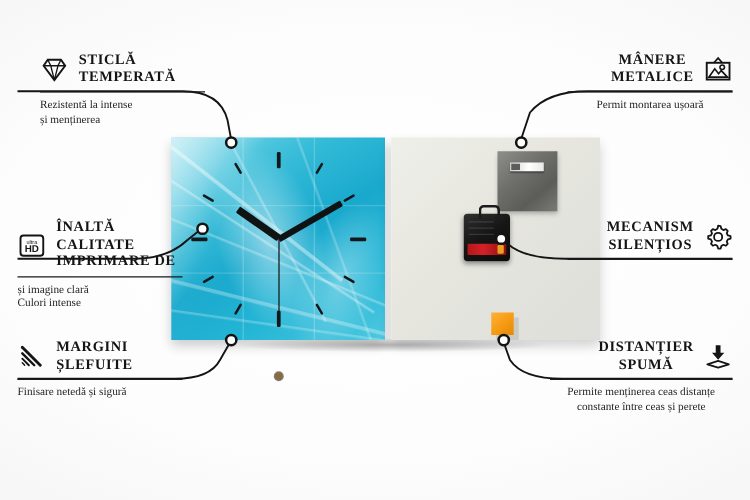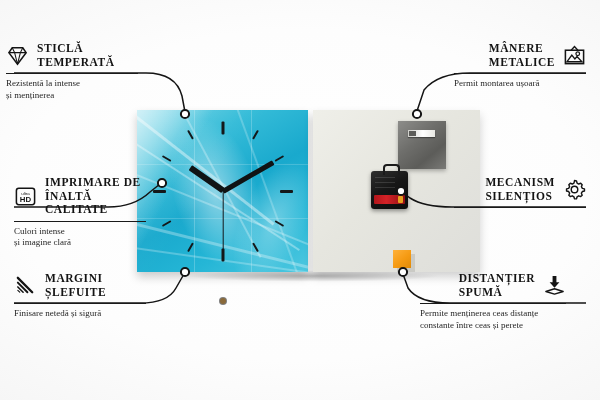--- a/index.html
+++ b/index.html
@@ -87,22 +87,22 @@
   .callout{position:absolute;}
   .co-head{display:flex;align-items:center;gap:8px;}
   .co-title{font-size:11.5px;font-weight:bold;letter-spacing:.55px;line-height:13.5px;
     text-transform:uppercase;color:#141414;}
   .co-rule{height:1px;background:#1a1a1a;margin-top:4px;}
   .co-sub{font-size:9px;line-height:11.5px;color:#262626;margin-top:4px;}
   .left .co-head{justify-content:flex-start;}
   .left .co-title{text-align:left;}
   .left .co-sub{text-align:left;}
   .right .co-head{justify-content:flex-end;}
-  .right .co-title{text-align:left;}
-  .right .co-sub{text-align:left;}
+  .right .co-title{text-align:center;}
+  .right .co-sub{text-align:center;}
   .ico{width:23px;height:23px;flex:0 0 23px;display:block;}
 
   svg.links{position:absolute;left:0;top:0;width:600px;height:400px;overflow:visible;}
 </style>
 </head>
 <body>
 
 <div id="stage">
 
   <div class="panel-shadow"></div>
@@ -170,21 +170,21 @@
     <g fill="#ffffff" stroke="#141414" stroke-width="2">
       <circle cx="185" cy="114" r="4.1"></circle>
       <circle cx="162" cy="183" r="4.1"></circle>
       <circle cx="185" cy="272" r="4.1"></circle>
       <circle cx="417" cy="114" r="4.1"></circle>
       <circle cx="401" cy="191" r="4.1"></circle>
       <circle cx="403" cy="272" r="4.1"></circle>
     </g>
   </svg>
 
-  <div class="callout left" style="left:6px;top:42px;width:132px">
+  <div class="callout left" style="left:32px;top:42px;width:132px">
     <div class="co-head">
       <svg class="ico" viewBox="0 0 24 24">
         <path d="M3 9 L12 21 L21 9 L17.5 4 L6.5 4 Z" fill="none" stroke="#141414" stroke-width="1.6"></path>
         <path d="M3 9 H21 M6.5 4 L9 9 L12 21 M17.5 4 L15 9 L12 21 M9 9 L15 9" stroke="#141414" stroke-width="1.1" fill="none"></path>
       </svg>
       <div>
         <div class="co-title">STICLĂ</div>
         <div class="co-title">TEMPERATĂ</div>
       </div>
     </div>
@@ -196,28 +196,28 @@
   </div>
 
   <div class="callout left" style="left:14px;top:176px;width:132px">
     <div class="co-head">
       <svg class="ico" viewBox="0 0 24 24">
         <rect x="2.5" y="3.5" width="19" height="17" rx="2.5" fill="none" stroke="#141414" stroke-width="1.6"></rect>
         <text x="12" y="10.3" font-family="Liberation Sans, sans-serif" font-size="4.6" text-anchor="middle" fill="#141414">ultra</text>
         <text x="12" y="17.6" font-family="Liberation Sans, sans-serif" font-size="8.2" font-weight="bold" text-anchor="middle" fill="#141414">HD</text>
       </svg>
       <div>
+        <div class="co-title">ÎNALTĂ CALITATE</div>
         <div class="co-title">IMPRIMARE DE</div>
-        <div class="co-title">ÎNALTĂ CALITATE</div>
-      </div>
-    </div>
-    <div class="co-rule" style="width:132px"></div>
-    <div class="co-sub">
+      </div>
+    </div>
+    <div class="co-rule" style="width:132px"></div>
+    <div class="co-sub">
+      <div>și imagine clară</div>
       <div>Culori intense</div>
-      <div>și imagine clară</div>
     </div>
   </div>
 
   <div class="callout left" style="left:14px;top:272px;width:132px">
     <div class="co-head">
       <svg class="ico" viewBox="0 0 24 24">
         <g stroke="#141414" stroke-linecap="round">
           <path d="M4 4 L19 19" stroke-width="2.4"></path>
           <path d="M4 9 L14 19" stroke-width="2.0"></path>
           <path d="M4 13.5 L9.5 19" stroke-width="1.6"></path>
@@ -262,21 +262,21 @@
         <div class="co-title">SILENȚIOS</div>
       </div>
       <svg class="ico" viewBox="0 0 24 24">
         <path d="M12 2.6 l2.1 .5 .6 2.2 1.7 1 2.1-.8 1.5 1.5 -.8 2.1 1 1.7 2.2 .6 0 2.1 -2.2 .6 -1 1.7 .8 2.1 -1.5 1.5 -2.1-.8 -1.7 1 -.6 2.2 -2.1 0 -.6-2.2 -1.7-1 -2.1 .8 -1.5-1.5 .8-2.1 -1-1.7 -2.2-.6 0-2.1 2.2-.6 1-1.7 -.8-2.1 1.5-1.5 2.1 .8 1.7-1 .6-2.2 z" fill="none" stroke="#141414" stroke-width="1.5" stroke-linejoin="round"></path>
         <circle cx="12" cy="12" r="3.4" fill="none" stroke="#141414" stroke-width="1.5"></circle>
       </svg>
     </div>
     <div class="co-rule" style="width:132px"></div>
   </div>
 
-  <div class="callout right" style="left:420px;top:272px;width:146px">
+  <div class="callout right" style="left:440px;top:272px;width:146px">
     <div class="co-head">
       <div>
         <div class="co-title">DISTANȚIER</div>
         <div class="co-title">SPUMĂ</div>
       </div>
       <svg class="ico" viewBox="0 0 24 24">
         <path d="M10 2.2 h4 v6.4 h3.1 L12 14.4 L6.9 8.6 H10 Z" fill="#141414"></path>
         <path d="M12 15.4 L21 18.2 L12 21 L3 18.2 Z" fill="none" stroke="#141414" stroke-width="1.5" stroke-linejoin="round"></path>
       </svg>
     </div>

